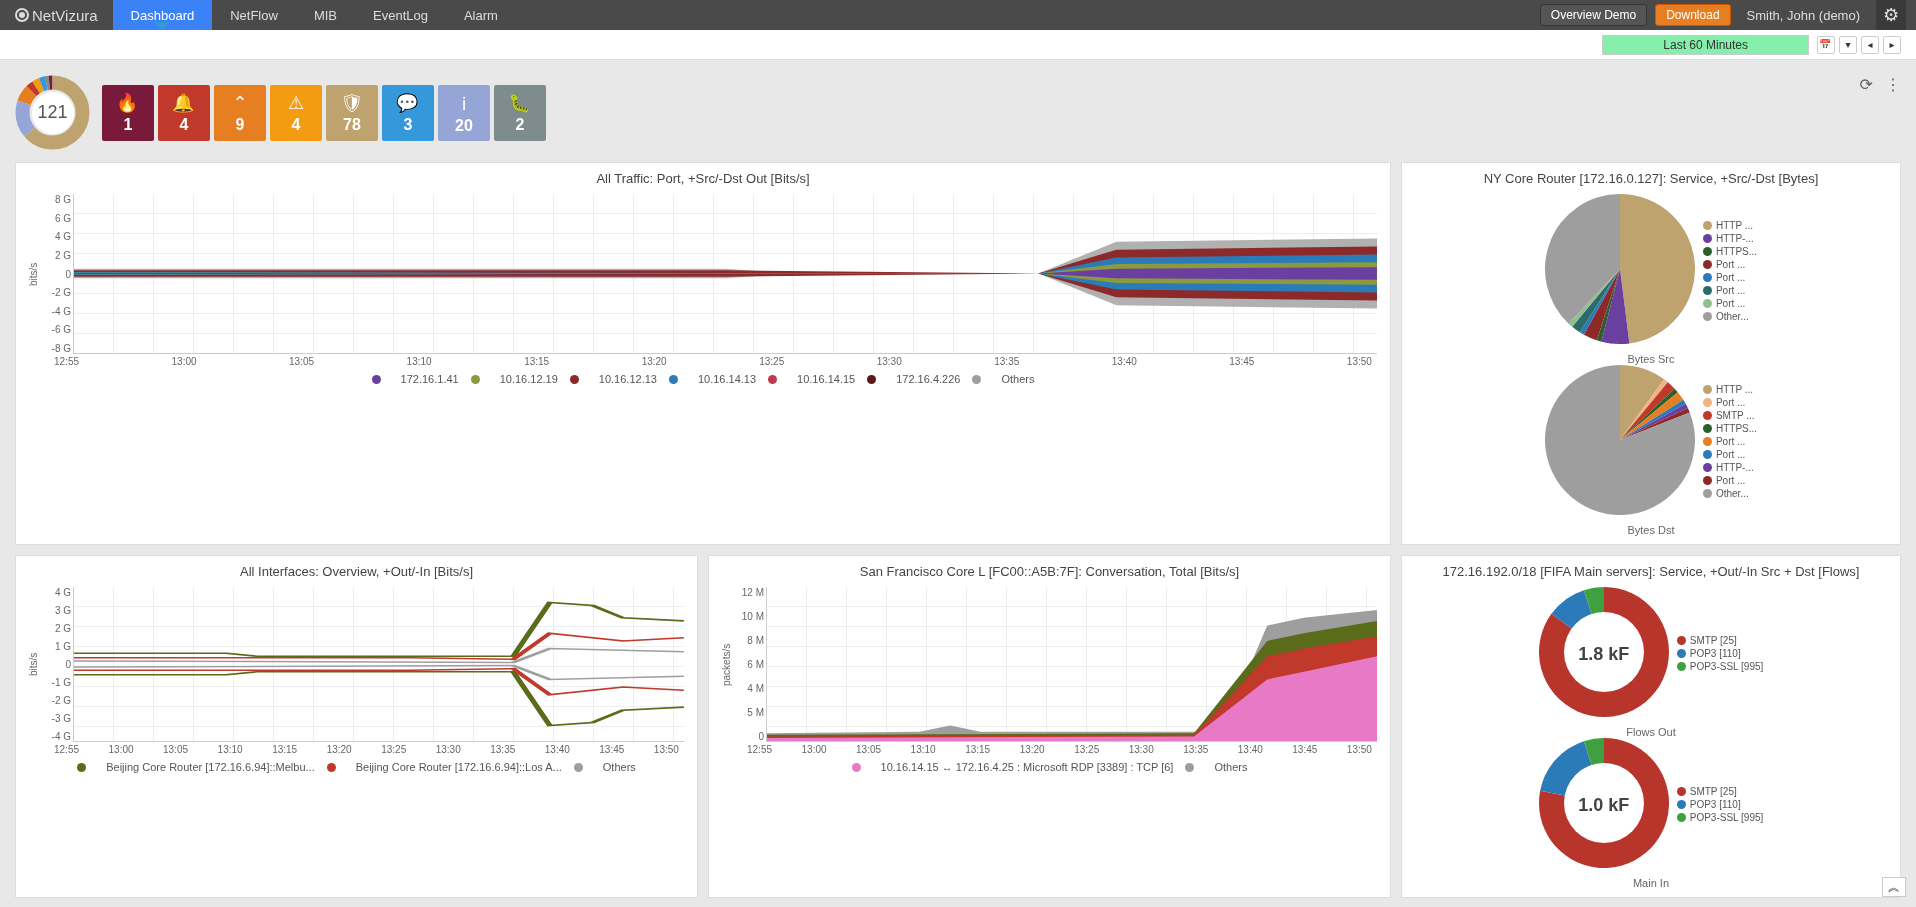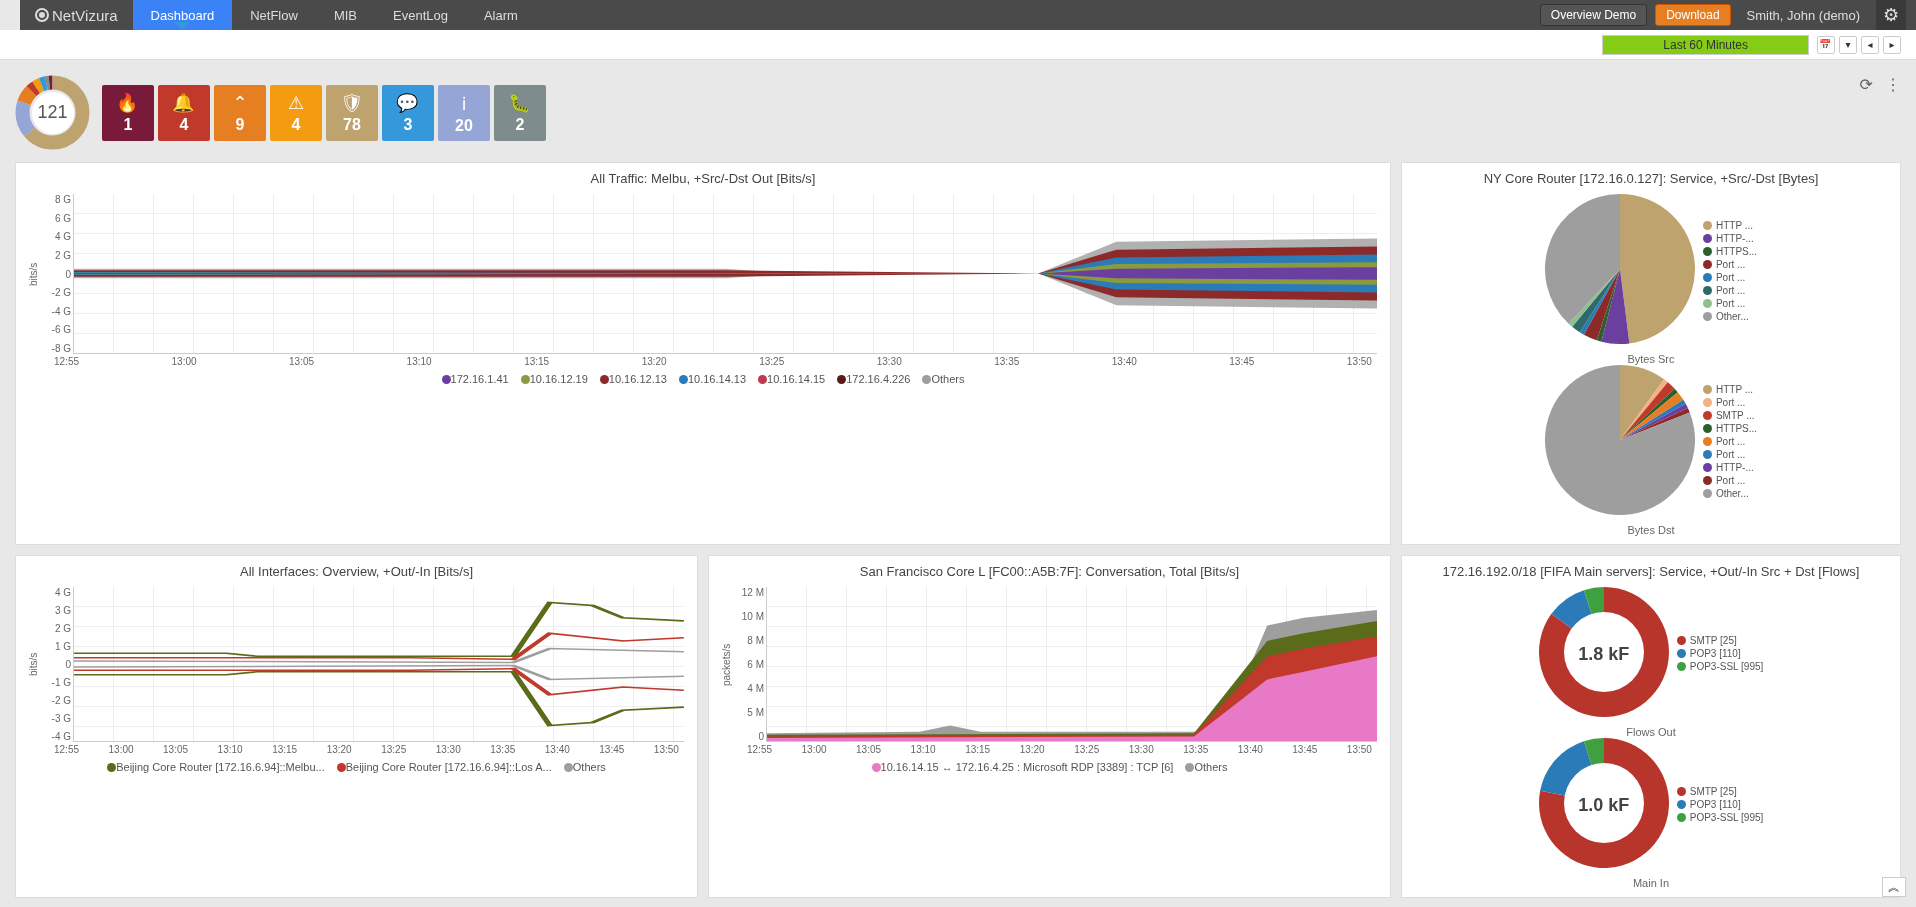--- a/index.html
+++ b/index.html
@@ -1,34 +1,34 @@
 <!DOCTYPE html>
 <html><head>
 <meta charset="utf-8">
 <style>
 * { margin: 0; padding: 0; box-sizing: border-box; }
 body { font-family: Arial, sans-serif; font-size: 12px; background: #e8e8e8; color: #333; }
 
-.topbar { background: #4a4a4a; height: 30px; display: flex; align-items: center; color: #ddd; margin-left: 20px; }
+.topbar { background: #4a4a4a; height: 30px; display: flex; align-items: center; color: #ddd; }
 .logo { padding: 0 15px; font-size: 15px; display: flex; align-items: center; gap: 3px; }
 .logo-icon { width: 14px; height: 14px; border: 2px solid #ddd; border-radius: 50%; position: relative; }
 .logo-icon::before { content: ''; position: absolute; width: 6px; height: 6px; background: #ddd; border-radius: 50%; top: 2px; left: 2px; }
 .nav { display: flex; height: 100%; }
 .nav-item { padding: 0 18px; display: flex; align-items: center; cursor: pointer; font-size: 13px; }
 .nav-item.active { background: #3b82f6; color: #fff; position: relative; }
 .nav-item.active::after { content: ''; position: absolute; bottom: -8px; left: 50%; transform: translateX(-50%); border: 8px solid transparent; border-top-color: #3498db; }
 .topbar-right { margin-left: auto; display: flex; align-items: center; gap: 8px; padding-right: 10px; }
 .btn { padding: 3px 10px; border-radius: 3px; border: 1px solid #333; cursor: pointer; font-size: 12px; }
 .btn-demo { background: #555; color: #fff; }
 .btn-download { background: #e67e22; color: #fff; border-color: #d35400; }
 .user-name { color: #ddd; font-size: 13px; padding: 0 8px; }
 .gear { width: 30px; height: 30px; background: #3a3a3a; display: flex; align-items: center; justify-content: center; cursor: pointer; font-size: 18px; }
 
 .subbar { background: #fff; height: 30px; display: flex; align-items: center; justify-content: flex-end; padding: 0 15px; border-bottom: 1px solid #ddd; }
-.time-selector { border: 1px solid #ccc; padding: 2px 60px; font-size: 12px; background: #84cc16; }
+.time-selector { border: 1px solid #ccc; padding: 2px 60px; font-size: 12px; background: #86efac; }
 .subbar-icons { display: flex; gap: 4px; margin-left: 8px; }
 .subbar-icon { width: 18px; height: 18px; border: 1px solid #ccc; border-radius: 2px; display: flex; align-items: center; justify-content: center; cursor: pointer; font-size: 10px; }
 
 .content { padding: 15px; }
 .toprow { display: flex; justify-content: space-between; align-items: flex-start; margin-bottom: 12px; }
 .stats-row { display: flex; gap: 12px; align-items: center; }
 
 .donut-main { width: 75px; height: 75px; position: relative; }
 .donut-main svg { transform: rotate(-90deg); }
 .donut-center { position: absolute; top: 50%; left: 50%; transform: translate(-50%, -50%); background: #fff; border-radius: 50%; width: 42px; height: 42px; display: flex; align-items: center; justify-content: center; font-size: 18px; color: #555; }
@@ -41,21 +41,21 @@
 .refresh-area { display: flex; gap: 12px; font-size: 16px; color: #666; }
 .refresh-icon { cursor: pointer; }
 
 .charts-grid { display: grid; grid-template-columns: 1fr 500px; gap: 10px; }
 .chart-panel { background: #fff; border: 1px solid #ddd; padding: 8px; }
 .chart-title { text-align: center; font-size: 13px; color: #444; margin-bottom: 8px; }
 .chart-body { display: flex; }
 .y-axis-label { writing-mode: vertical-rl; transform: rotate(180deg); font-size: 10px; color: #666; padding: 0 4px; text-align: center; }
 .chart-area { flex: 1; position: relative; }
 .chart-legend { display: flex; flex-wrap: wrap; justify-content: center; gap: 12px; font-size: 11px; color: #555; margin-top: 6px; }
-.legend-item { display: flex; align-items: center; gap: 0; }
+.legend-item { display: flex; align-items: center; gap: 20px; }
 .legend-swatch { width: 9px; height: 9px; border-radius: 50%; }
 
 .bottom-row { display: grid; grid-template-columns: 1fr 1fr 500px; gap: 10px; margin-top: 10px; }
 
 .pie-row { display: flex; justify-content: space-around; flex-direction: column; }
 .pie-container { display: flex; flex-direction: column; align-items: center; }
 .pie-with-legend { display: flex; align-items: center; gap: 8px; }
 .pie-legend { font-size: 10px; color: #555; }
 .pie-legend-item { display: flex; align-items: center; gap: 4px; margin: 2px 0; }
 .pie-sublabel { font-size: 11px; color: #666; margin-top: 6px; }
@@ -156,21 +156,21 @@
     </div>
     <div class="refresh-area">
       <span class="refresh-icon">⟳</span>
       <span class="refresh-icon">⋮</span>
     </div>
   </div>
 
   <div class="charts-grid">
 
     <div class="chart-panel">
-      <div class="chart-title">All Traffic: Melbu, +Src/-Dst Out [Bits/s]</div>
+      <div class="chart-title">All Traffic: Port, +Src/-Dst Out [Bits/s]</div>
       <div class="chart-body">
         <div class="y-axis-label">bits/s</div>
         <div class="chart-area" style="height:160px">
           <div class="y-ticks" id="yt0">
               <span>8 G</span>
               <span>6 G</span>
               <span>4 G</span>
               <span>2 G</span>
               <span>0</span>
               <span>-2 G</span>

